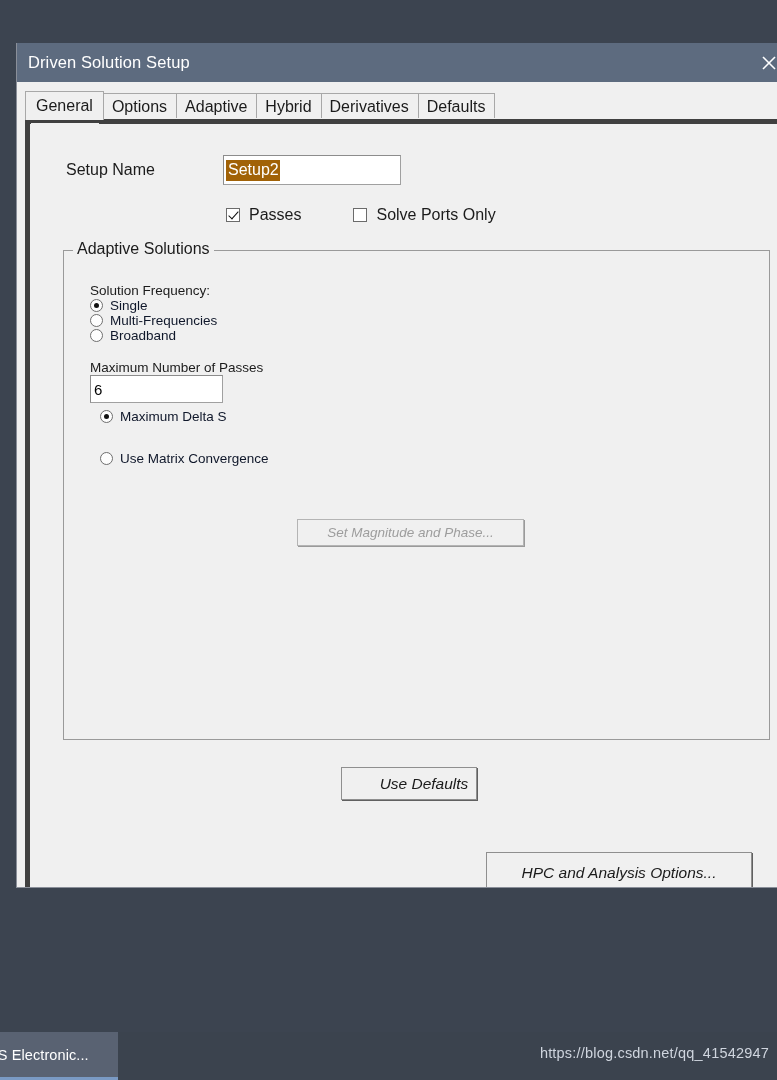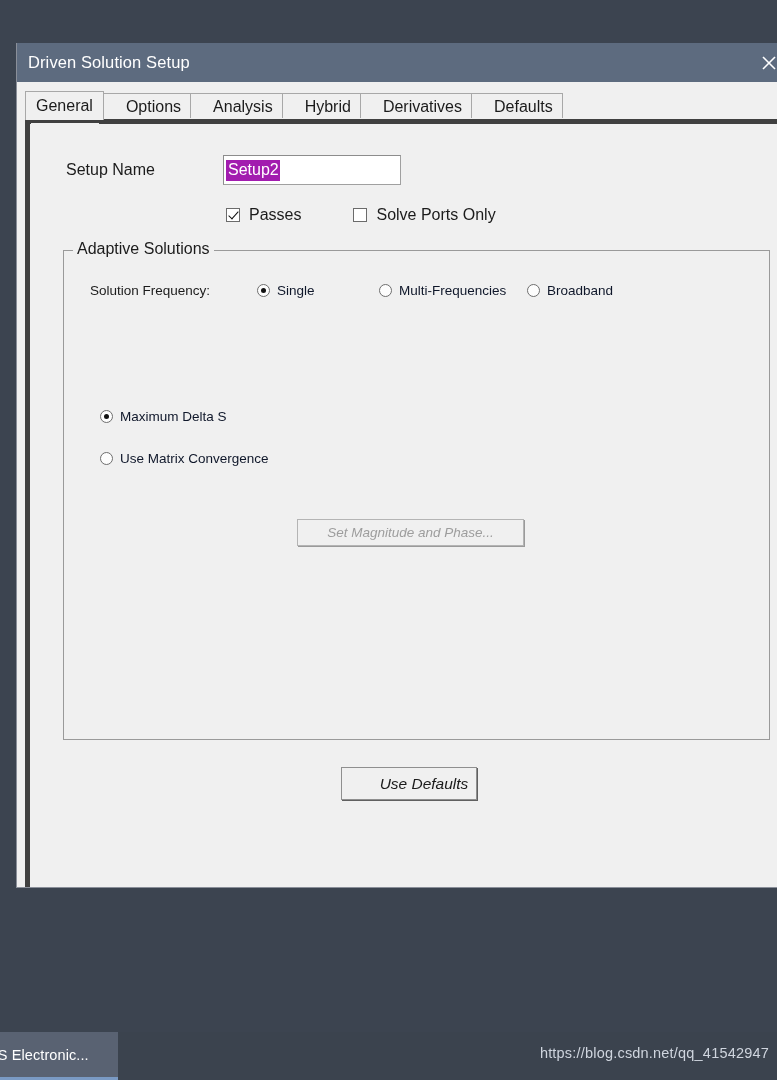--- a/index.html
+++ b/index.html
@@ -102,21 +102,21 @@
   
   #tabstrip {
     position: relative;
     height: 29px;
     margin: 9px 0 0 8px;
     display: flex;
   }
   .tab {
     height: 25px;
     line-height: 25px;
-    padding: 0 9px 0 22px;
+    padding: 0 9px 0 8px;
     font-size: 16px;
     color: #1b1b1b;
     background: #f0f0f0;
     border: 1px solid #a8a8a8;
     border-bottom: none;
     box-sizing: border-box;
     margin-right: -1px;
     position: relative;
     white-space: nowrap;
     cursor: default;
@@ -181,21 +181,21 @@
     outline: none;
   }
   #setup-name-box {
     width: 178px;
     height: 30px;
     display: flex;
     align-items: center;
     padding: 0 2px;
   }
   #setup-name-value {
-    background: #a21caf;
+    background: #a16207;
     color: #ffffff;
     font-size: 16px;
     padding: 0px 1px 1px 2px;
     line-height: 20px;
   }
 
   .row-checks {
     position: absolute;
     left: 196px;
     top: 82px;
@@ -242,21 +242,21 @@
   #groupbox-title {
     position: absolute;
     left: 9px;
     top: -11px;
     background: #f0f0f0;
     padding: 0 4px;
     font-size: 16px;
     color: #1b1b1b;
   }
 
-  .gb-row { position: absolute; display: flex; align-items: flex-end; }
+  .gb-row { position: absolute; display: flex; align-items: flex-start; flex-direction: column; }
 
   .lbl {
     font-size: 13.5px;
     color: #1b1b1b;
   }
 
   
   .radio-item {
     display: flex;
     align-items: center;
@@ -383,21 +383,21 @@
       <svg width="16" height="16" viewBox="0 0 16 16">
         <line x1="2" y1="2" x2="14" y2="14" stroke="#ffffff" stroke-width="1.6"></line>
         <line x1="14" y1="2" x2="2" y2="14" stroke="#ffffff" stroke-width="1.6"></line>
       </svg>
     </div>
   </div>
 
   <div id="tabstrip">
     <div class="tab selected"><span>General</span></div>
     <div class="tab"><span>Options</span></div>
-    <div class="tab"><span>Analysis</span></div>
+    <div class="tab"><span>Adaptive</span></div>
     <div class="tab"><span>Hybrid</span></div>
     <div class="tab"><span>Derivatives</span></div>
     <div class="tab"><span>Defaults</span></div>
   </div>
 
   <div id="tabpanel">
 
     <div class="row-setup-name">
       <span class="lbl-setup-name">Setup Name</span>
       <div class="textbox" id="setup-name-box">
@@ -429,20 +429,26 @@
           <span class="radio"></span>
           <span>Multi-Frequencies</span>
         </div>
         <div class="radio-item">
           <span class="radio"></span>
           <span>Broadband</span>
         </div>
       </div>
 
 
+      <div class="gb-row" style="left:26px; top:109px;">
+        <span class="lbl" style="width:201px;">Maximum Number of Passes</span>
+        <div class="textbox" style="width:133px; height:28px; display:flex; align-items:center;">
+          <span>6</span>
+        </div>
+      </div>
 
       <div class="gb-row" style="left:36px; top:158px;gap:16px;">
         <div class="radio-item" style="width:191px;">
           <span class="radio selected"></span>
           <span>Maximum Delta S</span>
         </div>
       </div>
 
       <div class="gb-row" style="left:36px; top:200px;">
         <div class="radio-item">
@@ -451,15 +457,18 @@
         </div>
       </div>
       <div class="btn disabled" id="btn-set-mag">
         <span>Set Magnitude and Phase...</span>
       </div>
     </div>
 
     <div class="btn" id="btn-use-defaults">
       <span>Use Defaults</span>
     </div>
+    <div class="btn" id="btn-hpc">
+      <span>HPC and Analysis Options...</span>
+    </div>
 
   </div>
 </div>
 
 </body></html>

